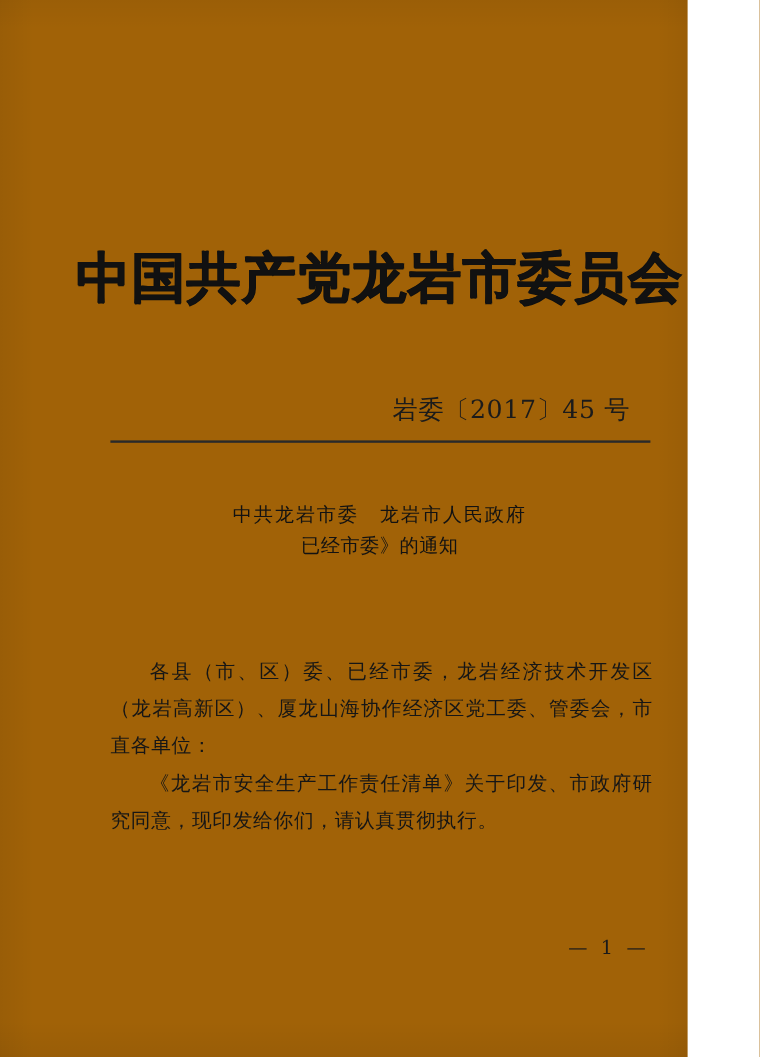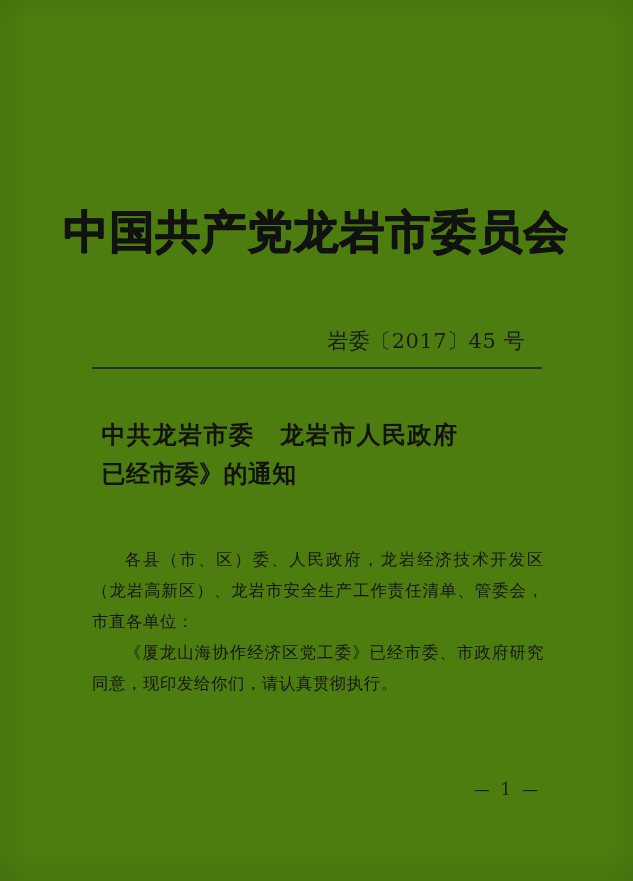--- a/index.html
+++ b/index.html
@@ -9,23 +9,23 @@
   body {
     width: 633px;
     height: 881px;
     background: #ffffff;
     font-family: "DejaVu Serif", "Liberation Serif", serif;
     color: #1a1a1a;
     overflow: hidden;
   }
   .page {
     position: relative;
-    width: 633px;
+    width: 573px;
     height: 881px;
-    background: #4d7c0f;
+    background: #a16207;
     box-sizing: border-box;
     overflow: hidden;
   }
   
   .page::before {
     content: "";
     position: absolute;
     inset: 0;
     pointer-events: none;
     background:
@@ -80,23 +80,23 @@
     background: #2a2a2a;
   }
 
   
   .title-block {
     position: absolute;
     left: 50%;
     transform: translateX(-50%);
     top: 416px;
     width: 430px;
-    text-align: left;
-    font-weight: bold;
-    font-size: 24px;
+    text-align: center;
+    font-weight: normal;
+    font-size: 16px;
     line-height: 1.62;
     letter-spacing: 0.4px;
     color: #121212;
   }
   .title-line {
     display: block;
     white-space: nowrap;
   }
   .title-line.l1 { letter-spacing: 1.5px; }
 
@@ -141,20 +141,20 @@
     <div class="doc-number">岩委〔2017〕45 号</div>
 
     <div class="rule"></div>
 
     <div class="title-block">
       <span class="title-line l1">中共龙岩市委　龙岩市人民政府</span>
       <span class="title-line l3">已经市委》的通知</span>
     </div>
 
     <div class="body">
-      <p class="indent">各县（市、区）委、人民政府，龙岩经济技术开发区（龙岩高新区）、龙岩市安全生产工作责任清单、管委会，市直各单位：</p>
-      <p class="indent">《厦龙山海协作经济区党工委》已经市委、市政府研究同意，现印发给你们，请认真贯彻执行。</p>
+      <p class="indent">各县（市、区）委、已经市委，龙岩经济技术开发区（龙岩高新区）、厦龙山海协作经济区党工委、管委会，市直各单位：</p>
+      <p class="indent">《龙岩市安全生产工作责任清单》关于印发、市政府研究同意，现印发给你们，请认真贯彻执行。</p>
     </div>
 
     <div class="page-number">— 1 —</div>
 
   </div>
 </div>
 
 </body></html>

